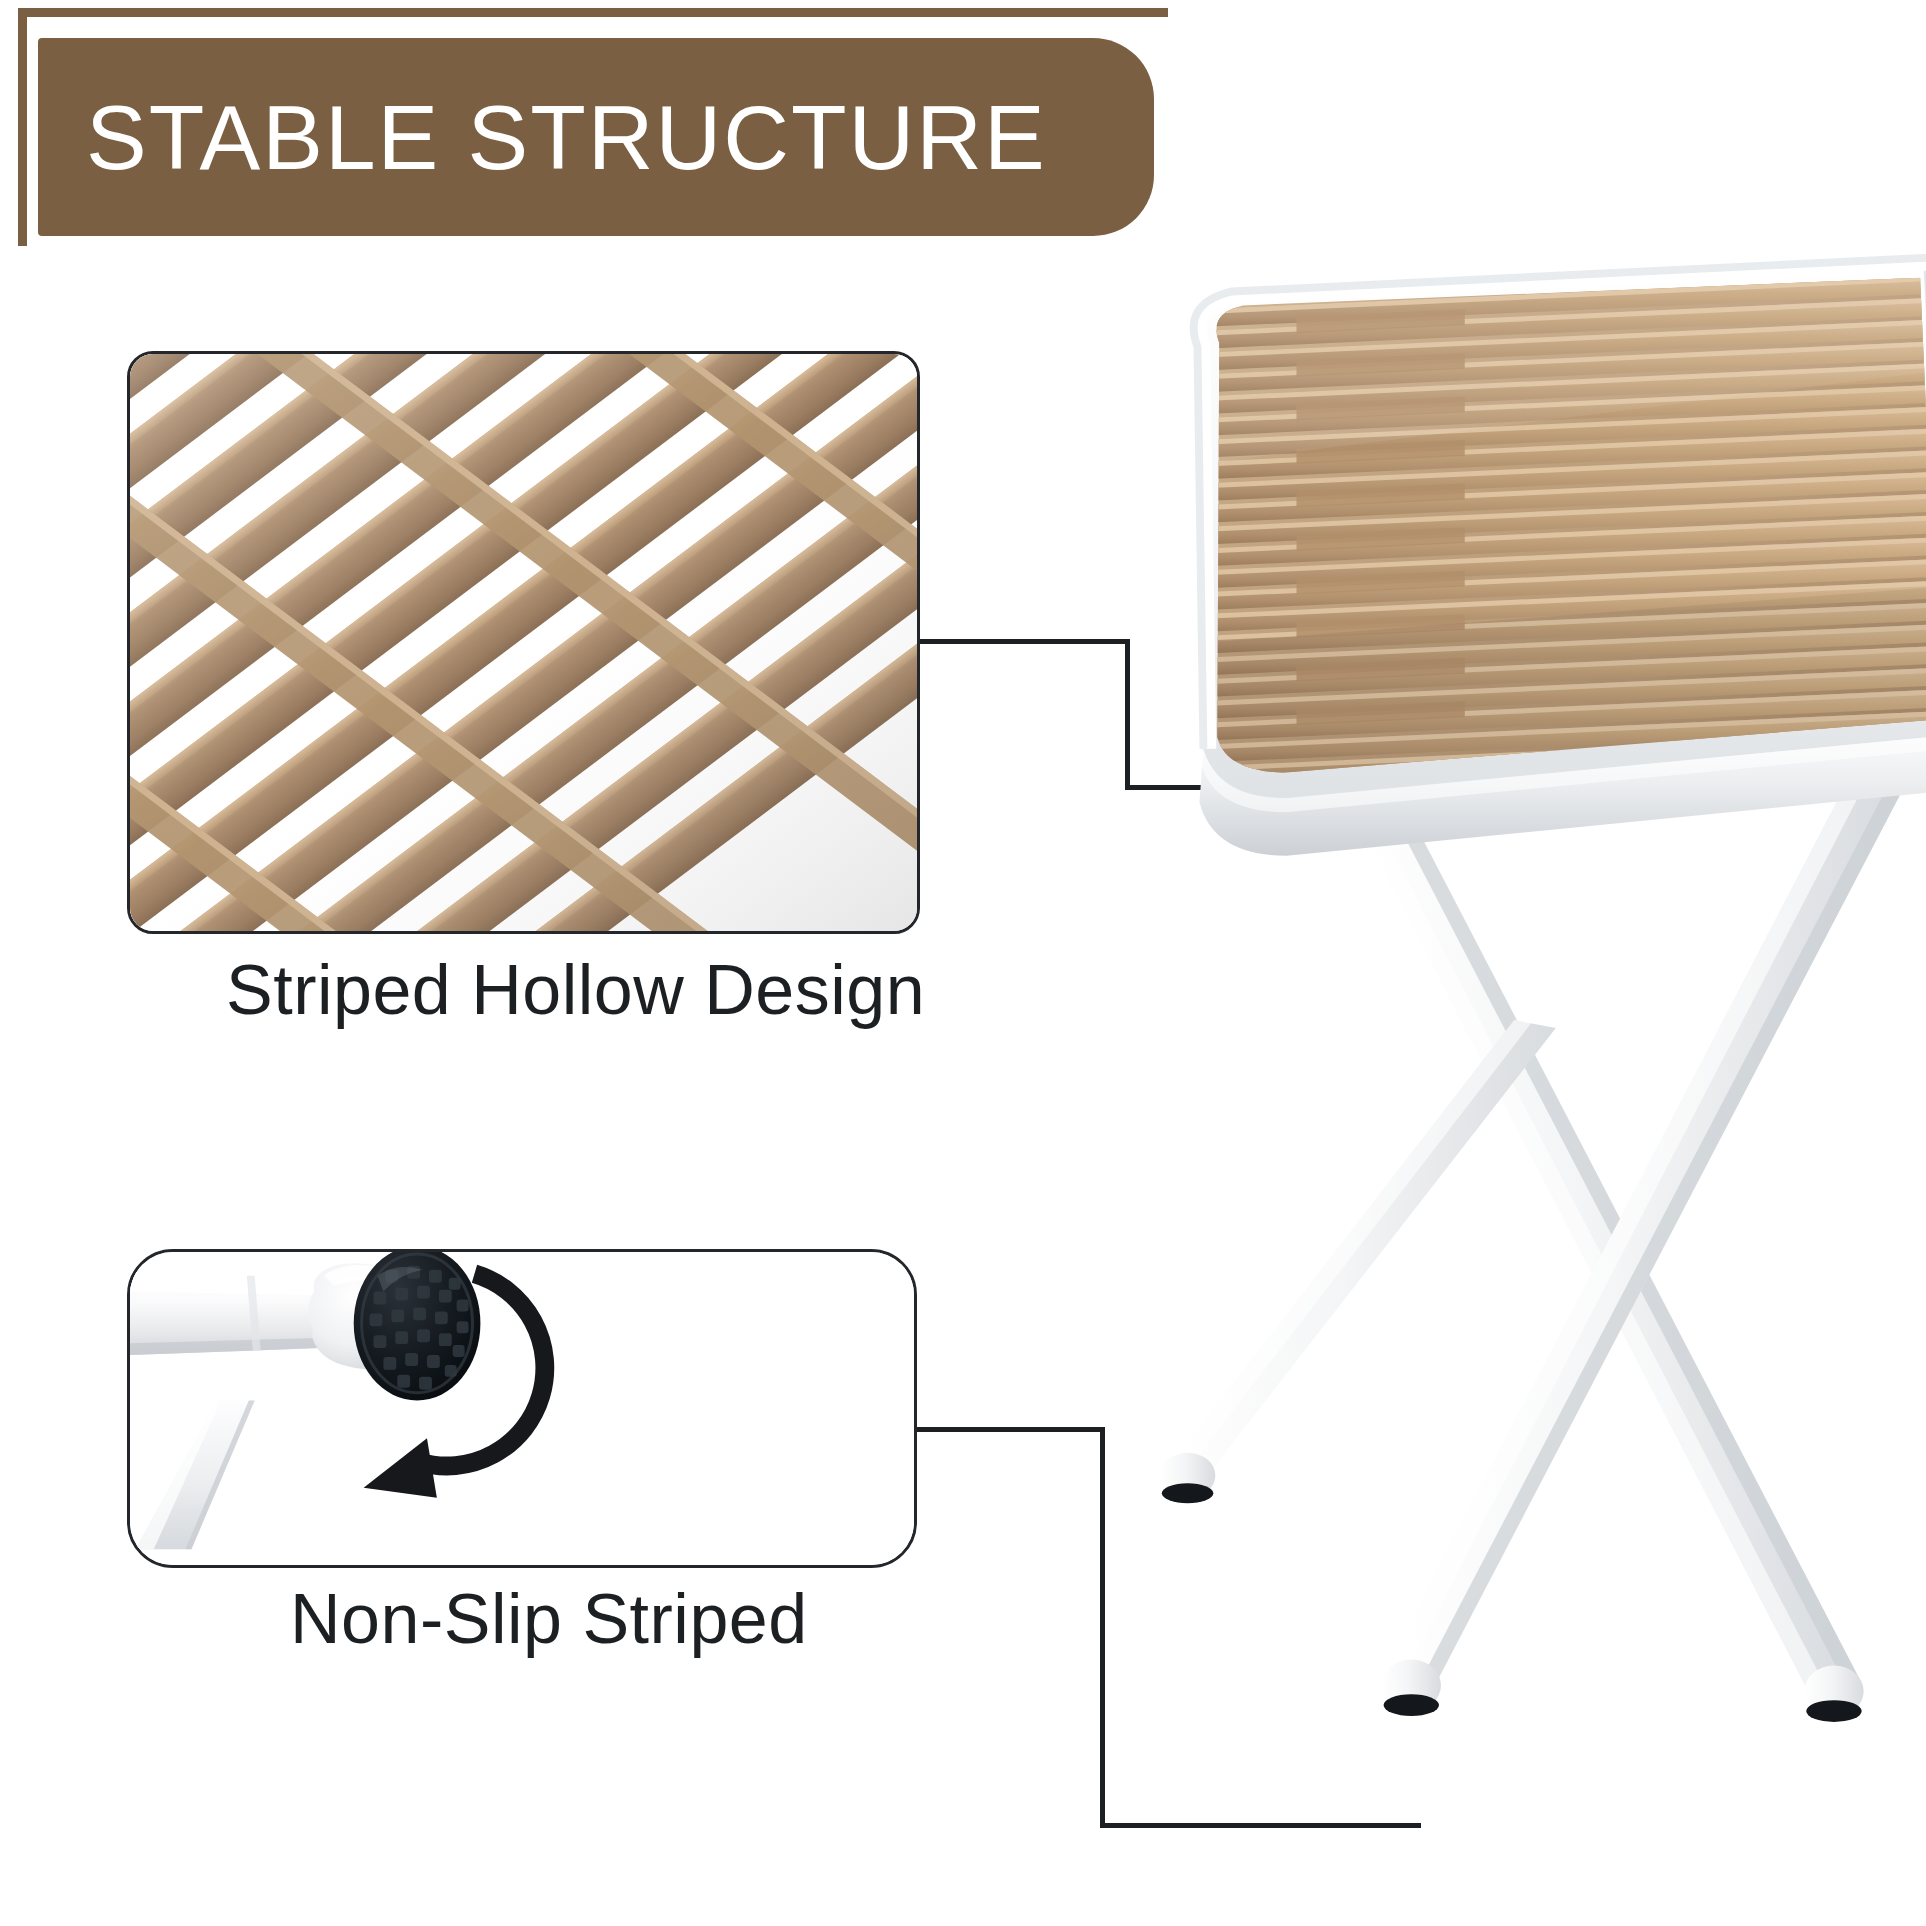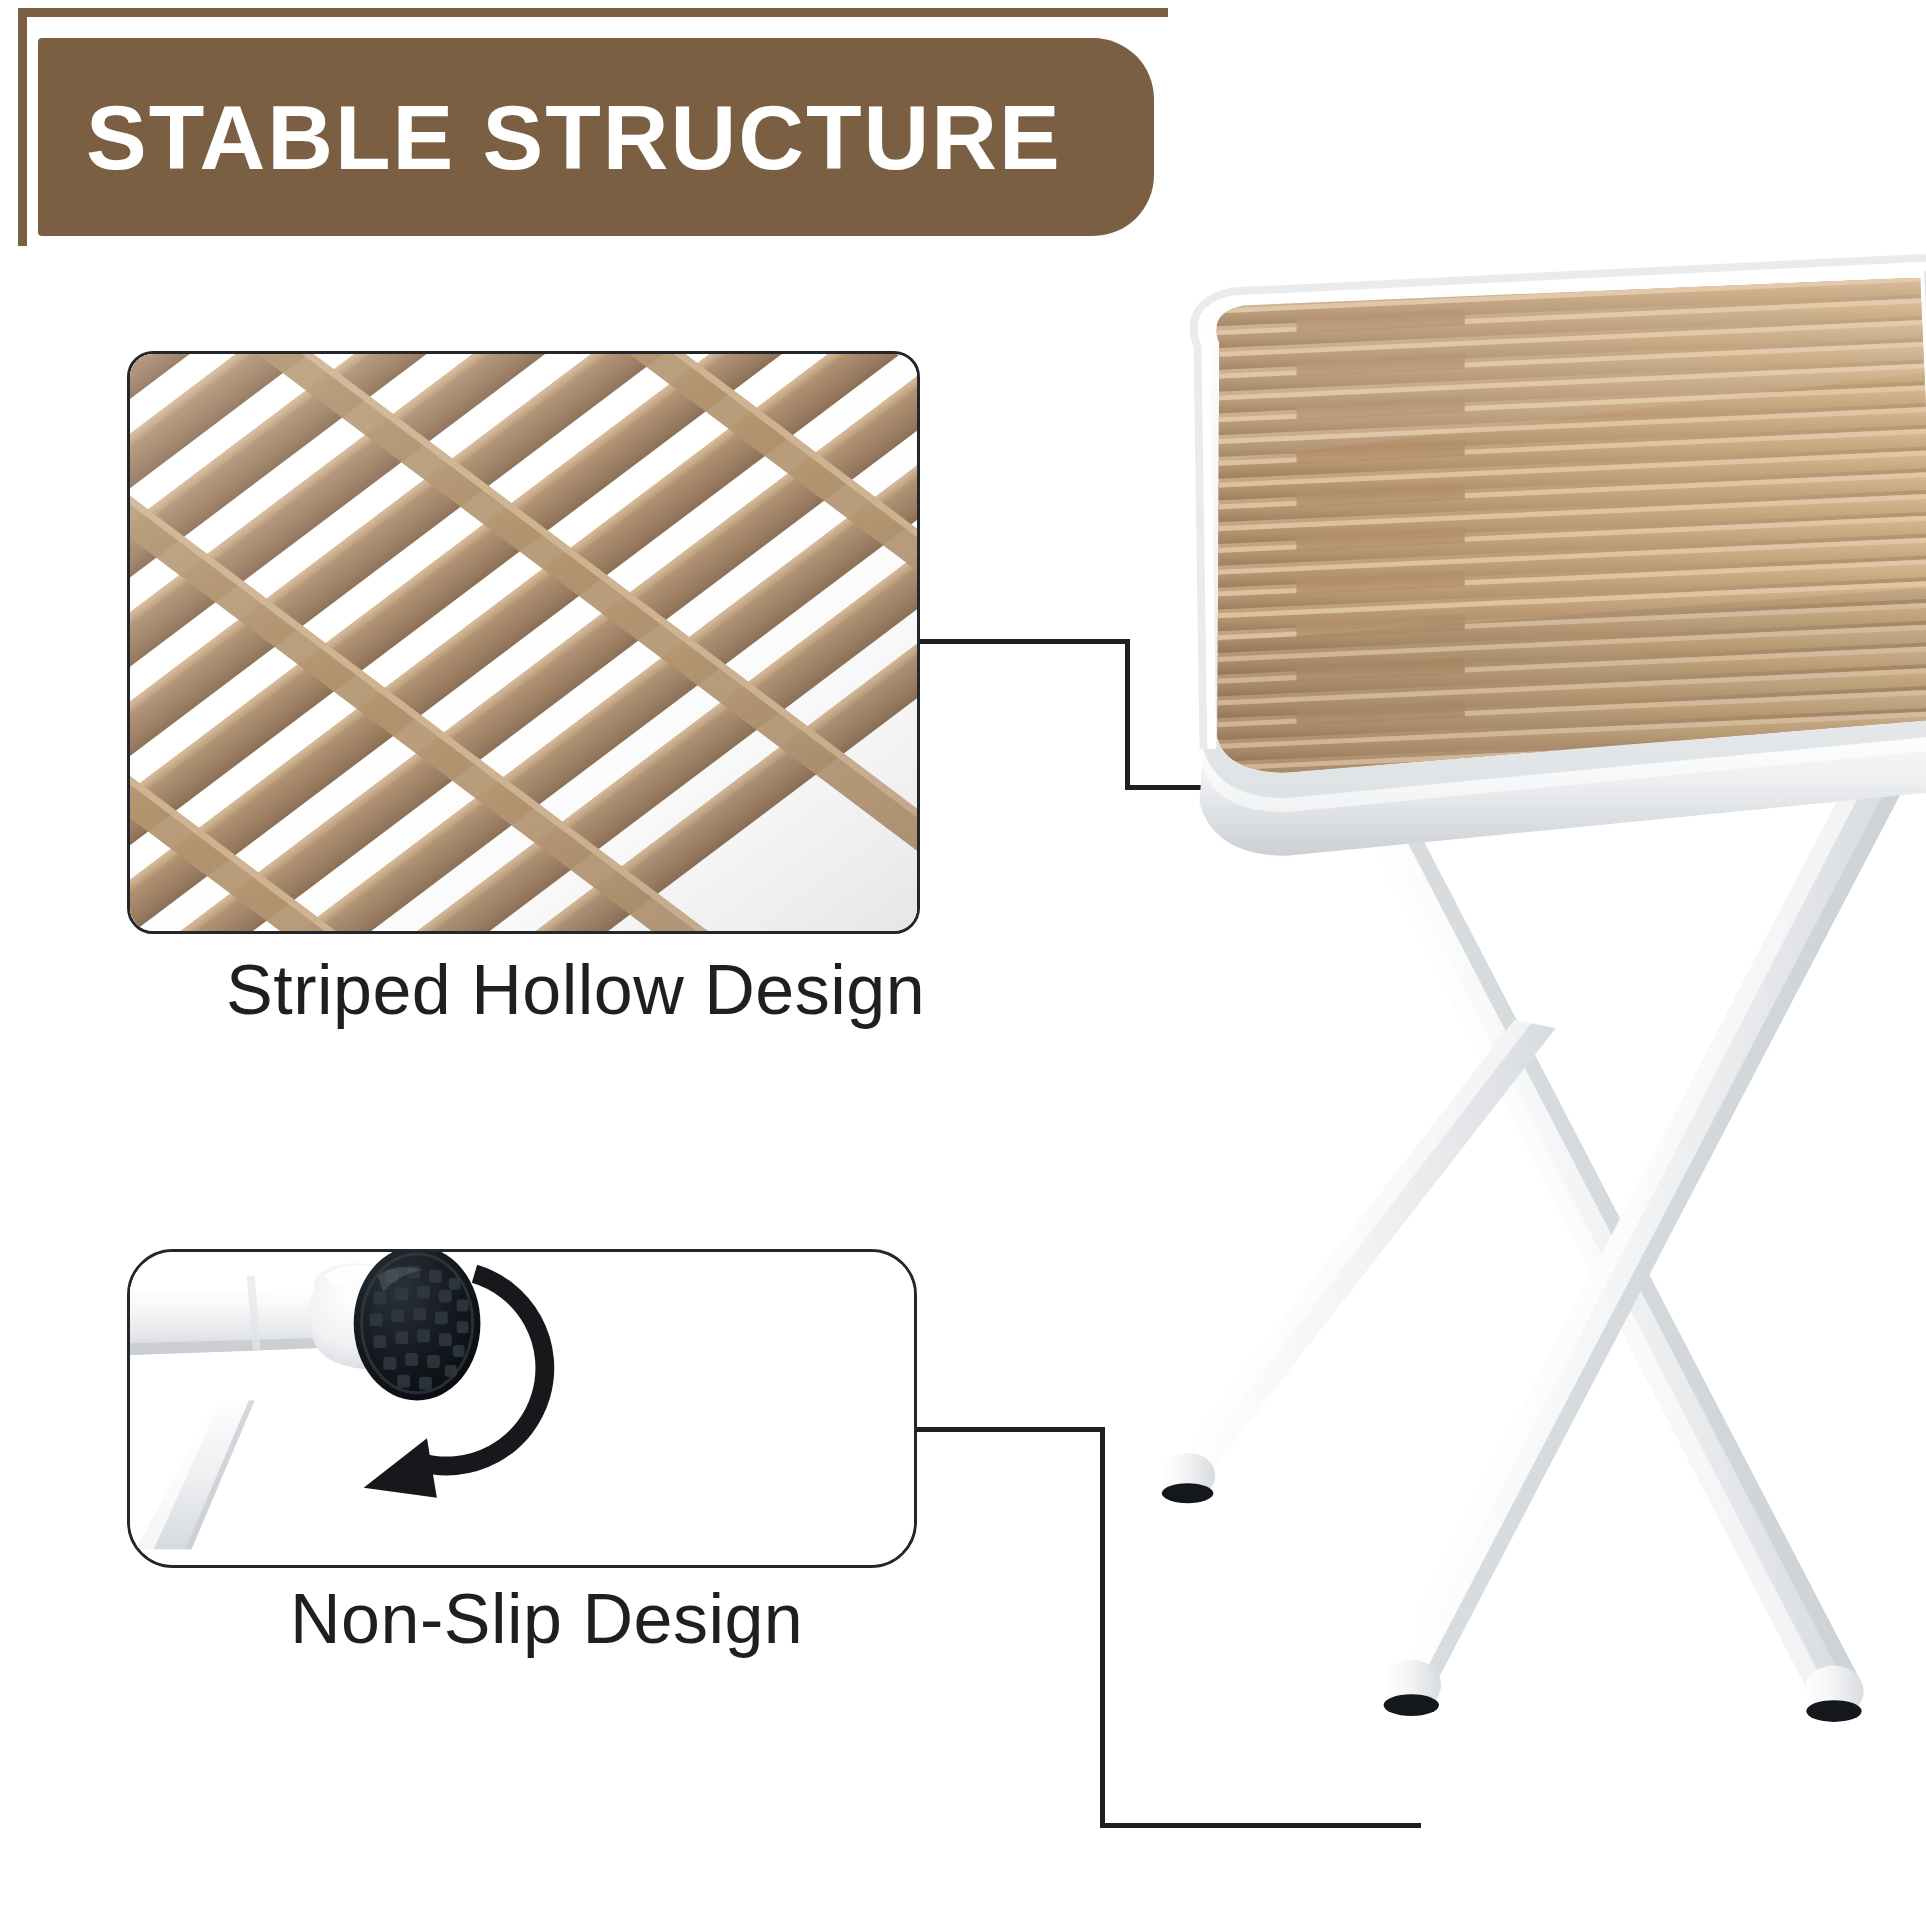--- a/index.html
+++ b/index.html
@@ -27,21 +27,21 @@
     background:var(--brown,#7a5f43);
     border-top-left-radius:4px;
     border-bottom-left-radius:4px;
     border-top-right-radius:61px;
     border-bottom-right-radius:61px;
     display:flex;align-items:center;
   }
   .hdr-title{
     color:#ffffff;
     font-size:91px;
-    font-weight:bold;
+    font-weight:normal;
     letter-spacing:2px;
     margin-left:48px;
     line-height:1;
     white-space:nowrap;
   }
 
   
   .panel{
     position:absolute;
     border:3px solid #23262a;
@@ -302,21 +302,21 @@
         </g>
 
         <g>
           <path d="M348 22 A86 86 0 1 1 292 212" fill="none" stroke="#16181b" stroke-width="19" stroke-linecap="butt"></path>
           <polygon points="300,188 236,238 310,248" fill="#16181b"></polygon>
         </g>
       </g>
     </svg>
   </div>
 
-  <div class="caption" id="cap-foot">Non-Slip Design</div>
+  <div class="caption" id="cap-foot">Non-Slip Striped</div>
 
   <div class="conn" style="left:917px;top:1427px;width:188px;height:5px;"></div>
   <div class="conn" style="left:1100px;top:1427px;width:5px;height:400px;"></div>
   <div class="conn" style="left:1100px;top:1823px;width:321px;height:5px;"></div>
 
   <svg style="position:absolute;left:1049px;top:248px;width:881px;height:1663px;" viewBox="0 0 890 1680" preserveAspectRatio="none">
     <defs>
       <linearGradient id="frameG" x1="0" y1="0" x2="0" y2="1">
         <stop offset="0" stop-color="#ffffff"></stop>
         <stop offset="0.45" stop-color="#f6f7f8"></stop>

